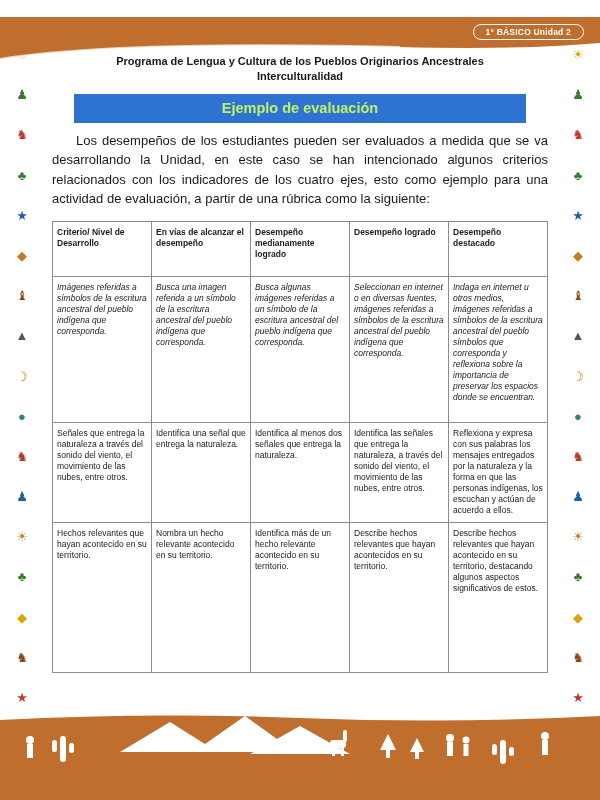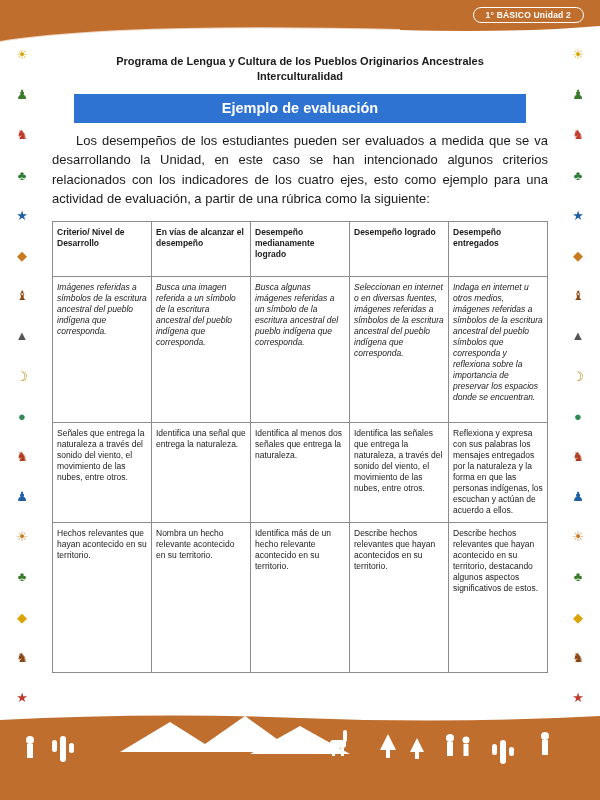--- a/index.html
+++ b/index.html
@@ -3,21 +3,21 @@
 <meta charset="utf-8">
 <style>
   html,body{margin:0;padding:0;}
   body{
     width:600px;height:800px;position:relative;overflow:hidden;
     background:#ffffff;
     font-family:"Liberation Sans","DejaVu Sans",sans-serif;
     color:#1a1a1a;
   }
   
-  .top-band{position:absolute;top:0;left:0;width:600px;height:44px;z-index:2;}
+  .top-band{position:absolute;top:17px;left:0;width:600px;height:44px;z-index:2;}
   .top-band svg{display:block;}
   .unit-badge{
     position:absolute;top:7px;right:16px;
     border:1.5px solid #ffffff;border-radius:9px;
     padding:2px 12px;color:#ffffff;font-size:8.5px;font-weight:bold;
     background:transparent;letter-spacing:.2px;
   }
   
   .icon-strip{
     position:absolute;top:48px;bottom:96px;width:44px;
@@ -33,21 +33,21 @@
     padding-top:14px;
   }
   .doc-title{
     text-align:center;font-weight:bold;font-size:11px;line-height:1.35;margin:0;
   }
   .banner{
     margin:10px 22px 8px 22px;
     background:#2e73d2;
     text-align:center;
     font-weight:bold;font-size:14.5px;
-    color:#ffffff;
+    color:#bef264;
     padding:6px 0 7px 0;
   }
   .intro{
     font-size:13px;line-height:1.5;text-align:justify;text-indent:24px;
     margin:8px 0 12px 0;
   }
   
   table.rubric{
     width:100%;border-collapse:collapse;table-layout:fixed;
     font-size:8.5px;line-height:1.3;
@@ -127,21 +127,21 @@
 
   <p class="intro">Los desempeños de los estudiantes pueden ser evaluados a medida que se va desarrollando la Unidad, en este caso se han intencionado algunos criterios relacionados con los indicadores de los cuatro ejes, esto como ejemplo para una actividad de evaluación, a partir de una rúbrica como la siguiente:</p>
 
   <table class="rubric">
     <thead>
       <tr>
           <th>Criterio/ Nivel de Desarrollo</th>
           <th>En vías de alcanzar el desempeño</th>
           <th>Desempeño medianamente logrado</th>
           <th>Desempeño logrado</th>
-          <th>Desempeño entregados</th>
+          <th>Desempeño destacado</th>
         </tr>
     </thead>
     <tbody>
         <tr>
           <td>Imágenes referidas a símbolos de la escritura ancestral del pueblo indígena que corresponda.</td>
           <td>Busca una imagen referida a un símbolo de la escritura ancestral del pueblo indígena que corresponda.</td>
           <td>Busca algunas imágenes referidas a un símbolo de la escritura ancestral del pueblo indígena que corresponda.</td>
           <td>Seleccionan en internet o en diversas fuentes, imágenes referidas a símbolos de la escritura ancestral del pueblo indígena que corresponda.</td>
           <td>Indaga en internet u otros medios, imágenes referidas a símbolos de la escritura ancestral del pueblo símbolos que corresponda y reflexiona sobre la importancia de preservar los espacios donde se encuentran.</td>
         </tr>

